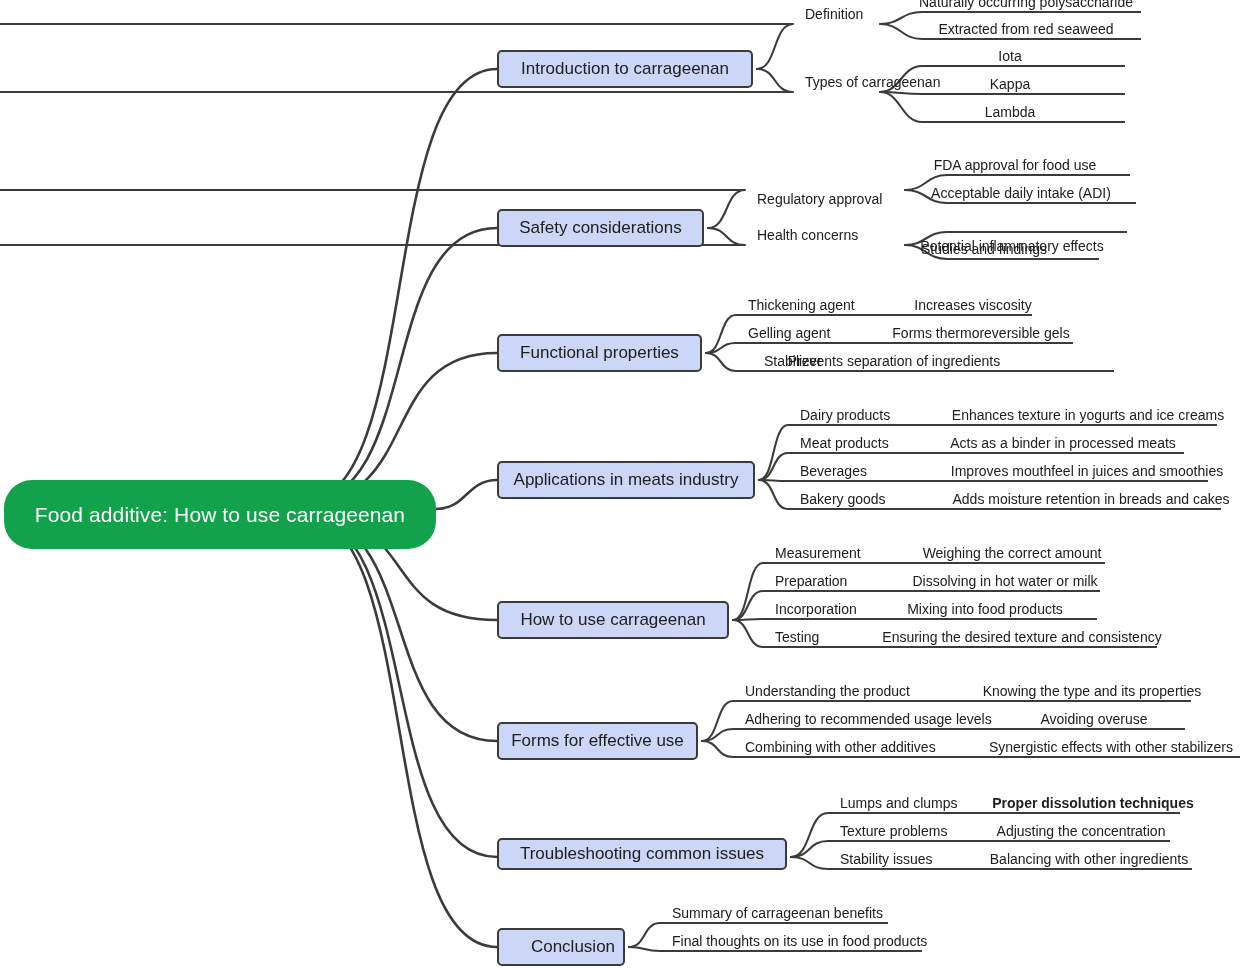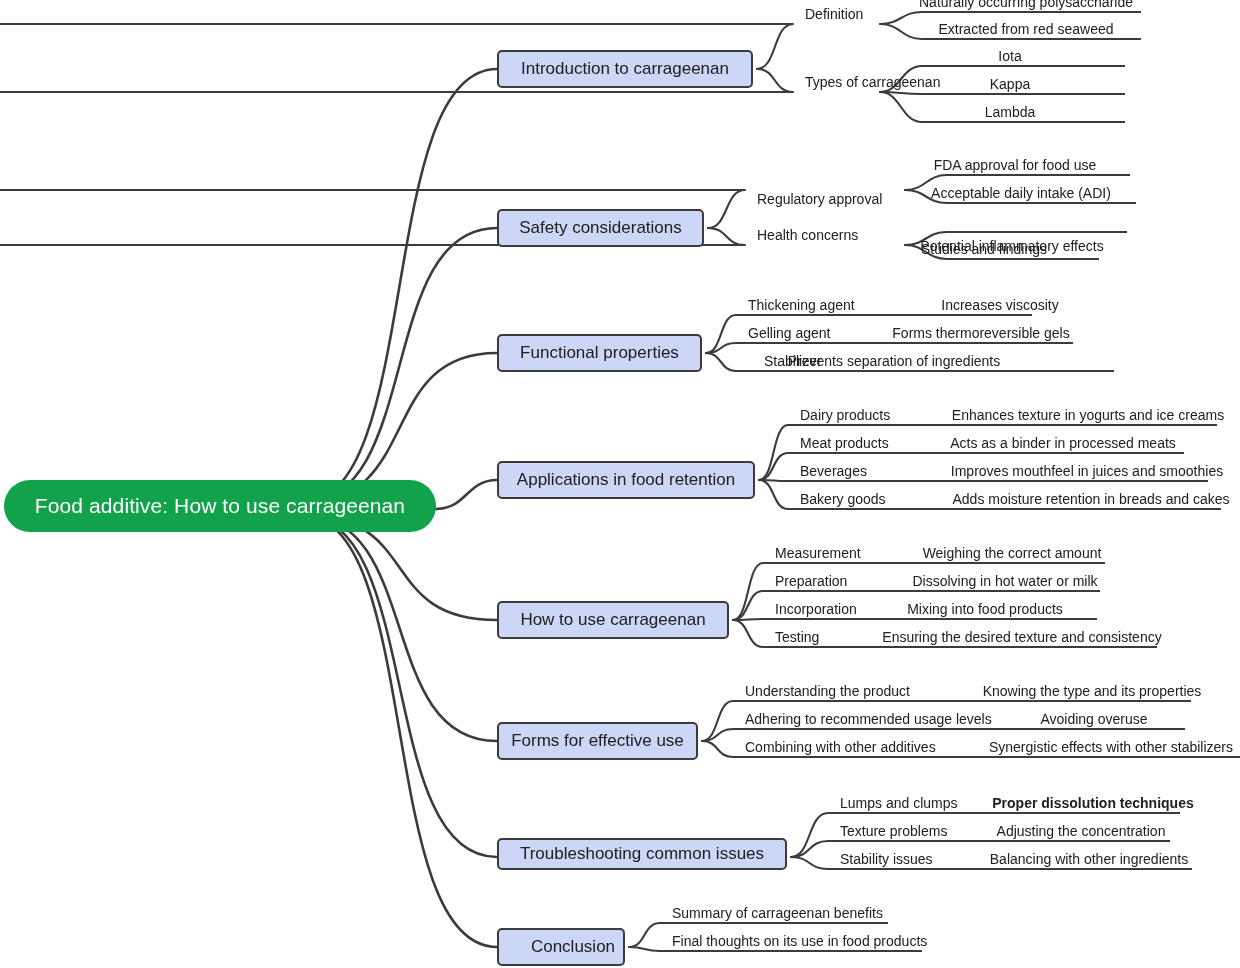--- a/index.html
+++ b/index.html
@@ -114,21 +114,21 @@
       <path d="M 791 857 C 811.35 857, 807.65 869, 828 869" class="edge-sub"></path>
       <line x1="828" y1="869" x2="1192" y2="869" class="underline"></line>
       <line x1="975" y1="868.5" x2="975" y2="868.5" stroke="#3b3b3b" class="underline"></line>
       <path d="M 302 515 C 422.9 515, 376.1 947, 497 947" class="edge"></path>
       <path d="M 629 947 C 646.05 947, 642.95 923, 660 923" class="edge-sub"></path>
       <line x1="660" y1="923" x2="888" y2="923" class="underline"></line>
       <path d="M 629 947 C 646.05 947, 642.95 951, 660 951" class="edge-sub"></path>
       <line x1="660" y1="951" x2="922" y2="951" class="underline"></line>
     </svg>
   <div id="nodes">
-      <div class="node root" style="left: 4px; top: 480px; width: 432px; height: 52px; text-align: right;">
+      <div class="node root" style="left: 4px; top: 480px; width: 432px; height: 69px; text-align: right;">
         <span>Food additive: How to use carrageenan</span>
       </div>
       <div class="node l1" style="left: 497px; top: 50px; width: 256px; height: 38px;">
         <span>Introduction to carrageenan</span>
       </div>
       <div class="l2" style="left: 805px; top: 7px;">Definition</div>
       <div class="l3" style="left: 896px; top: -5px; width: 260px;">Naturally occurring polysaccharide</div>
       <div class="l3" style="left: 896px; top: 22px; width: 260px;">Extracted from red seaweed</div>
       <div class="l2" style="left: 805px; top: 75px;">Types of carrageenan</div>
       <div class="l3" style="left: 880px; top: 49px; width: 260px;">Iota</div>
@@ -140,27 +140,27 @@
       <div class="l2" style="left: 757px; top: 173px; margin-top: 19px;">Regulatory approval</div>
       <div class="l3" style="left: 885px; top: 158px; width: 260px;">FDA approval for food use</div>
       <div class="l3" style="left: 891px; top: 186px; width: 260px;">Acceptable daily intake (ADI)</div>
       <div class="l2" style="left: 757px; top: 228px;">Health concerns</div>
       <div class="l3" style="left: 882px; top: 215px; width: 260px; margin-top: 24px;">Potential inflammatory effects</div>
       <div class="l3" style="left: 854px; top: 242px; width: 260px;">Studies and findings</div>
       <div class="node l1" style="left: 497px; top: 334px; width: 205px; height: 38px;">
         <span>Functional properties</span>
       </div>
       <div class="l2" style="left: 748px; top: 298px;">Thickening agent</div>
-      <div class="l3" style="left: 833px; top: 298px; width: 280px; padding-left: 27px;">Increases viscosity</div>
+      <div class="l3" style="left: 833px; top: 298px; width: 280px;">Increases viscosity</div>
       <div class="l2" style="left: 748px; top: 326px;">Gelling agent</div>
       <div class="l3" style="left: 841px; top: 326px; width: 280px;">Forms thermoreversible gels</div>
       <div class="l2" style="left: 748px; top: 354px; margin-left: 16px;">Stabilizer</div>
       <div class="l3" style="left: 754px; top: 354px; width: 280px;">Prevents separation of ingredients</div>
       <div class="node l1" style="left: 497px; top: 461px; width: 258px; height: 38px;">
-        <span>Applications in food retention</span>
+        <span>Applications in meats industry</span>
       </div>
       <div class="l2" style="left: 800px; top: 408px;">Dairy products</div>
       <div class="l3" style="left: 948px; top: 408px; width: 280px;">Enhances texture in yogurts and ice creams</div>
       <div class="l2" style="left: 800px; top: 436px;">Meat products</div>
       <div class="l3" style="left: 923px; top: 436px; width: 280px;">Acts as a binder in processed meats</div>
       <div class="l2" style="left: 800px; top: 464px;">Beverages</div>
       <div class="l3" style="left: 947px; top: 464px; width: 280px;">Improves mouthfeel in juices and smoothies</div>
       <div class="l2" style="left: 800px; top: 492px;">Bakery goods</div>
       <div class="l3" style="left: 951px; top: 492px; width: 280px;">Adds moisture retention in breads and cakes</div>
       <div class="node l1" style="left: 497px; top: 601px; width: 232px; height: 38px;">

